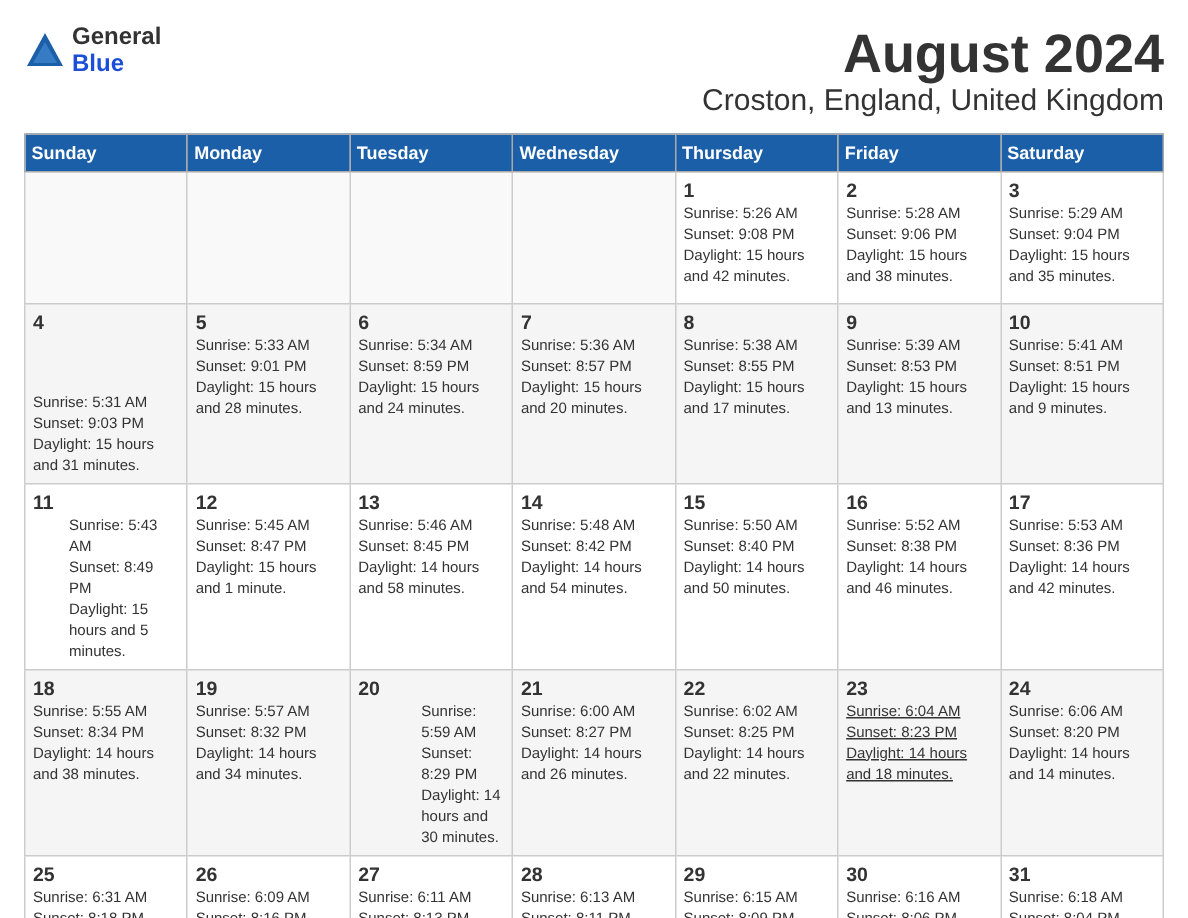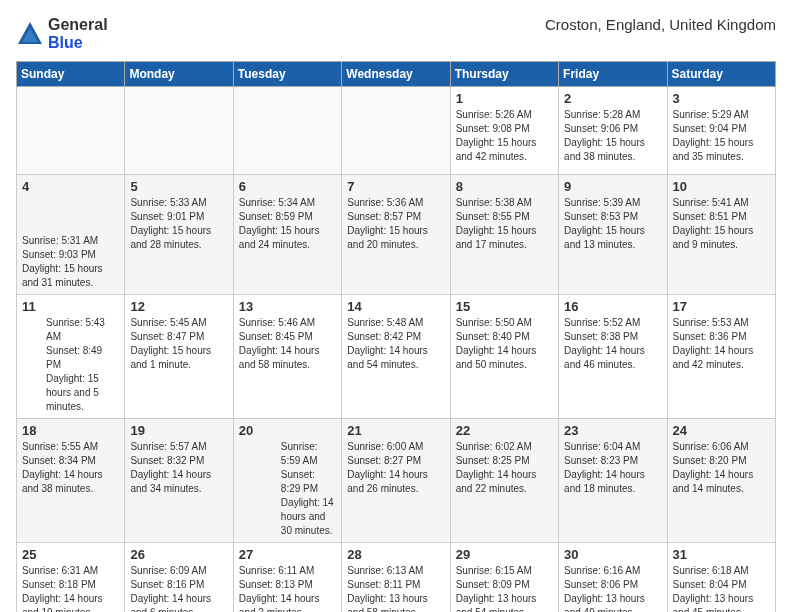--- a/index.html
+++ b/index.html
@@ -43,21 +43,21 @@
     .title-block {
       text-align: right;
     }
     .month-year {
       font-size: 36px;
       font-weight: bold;
       color: #333;
       line-height: 1.1;
     }
     .location {
-      font-size: 15px;
+      font-size: 20px;
       color: #333;
     }
     table {
       width: 100%;
       border-collapse: collapse;
       table-layout: fixed;
     }
     thead tr th {
       background: #1a5fa8;
       color: #fff;
@@ -106,20 +106,21 @@
     <svg class="logo-icon" viewBox="0 0 28 28" xmlns="http://www.w3.org/2000/svg">
       <polygon points="14,2 26,24 2,24" fill="#1a5fa8"></polygon>
       <polygon points="14,8 22,22 6,22" fill="#4a90d9" opacity="0.6"></polygon>
     </svg>
     <div class="logo-text">
       <span class="logo-general">General</span>
       <span class="logo-blue">Blue</span>
     </div>
   </div>
   <div class="title-block">
+    <div class="month-year">August 2024</div>
     <div class="location">Croston, England, United Kingdom</div>
   </div>
 </div>
 
 <table>
   <thead>
     <tr>
     <th>Sunday</th>
         <th>Monday</th>
         <th>Tuesday</th>
@@ -268,21 +269,21 @@
 Daylight: 14 hours and 26 minutes.</div>
         </td>
         <td>
           <div class="day-number">22</div>
           <div class="cell-info" style="white-space: pre-line;">Sunrise: 6:02 AM
 Sunset: 8:25 PM
 Daylight: 14 hours and 22 minutes.</div>
         </td>
         <td>
           <div class="day-number">23</div>
-          <div class="cell-info" style="white-space: pre-line;">Sunrise: 6:04 AM
+          <div class="cell-info" style="white-space: pre-line; text-decoration: underline;">Sunrise: 6:04 AM
 Sunset: 8:23 PM
 Daylight: 14 hours and 18 minutes.</div>
         </td>
         <td>
           <div class="day-number">24</div>
           <div class="cell-info" style="white-space: pre-line;">Sunrise: 6:06 AM
 Sunset: 8:20 PM
 Daylight: 14 hours and 14 minutes.</div>
         </td>
       </tr>

